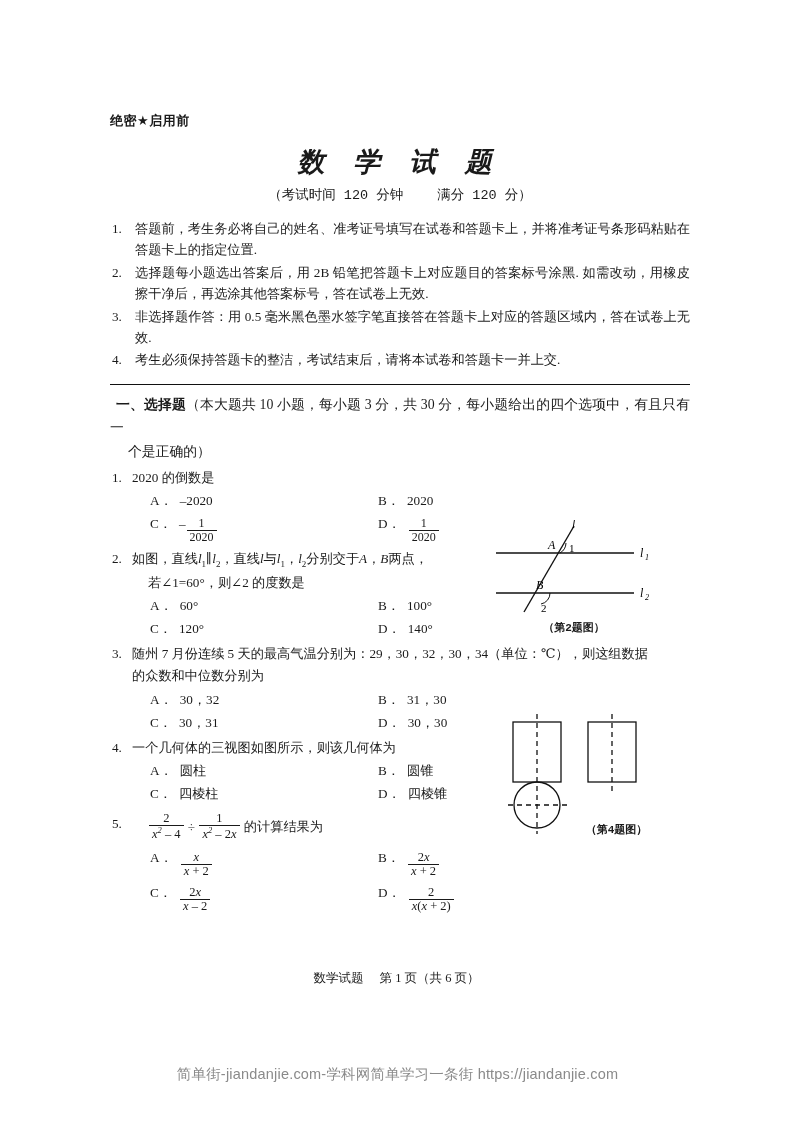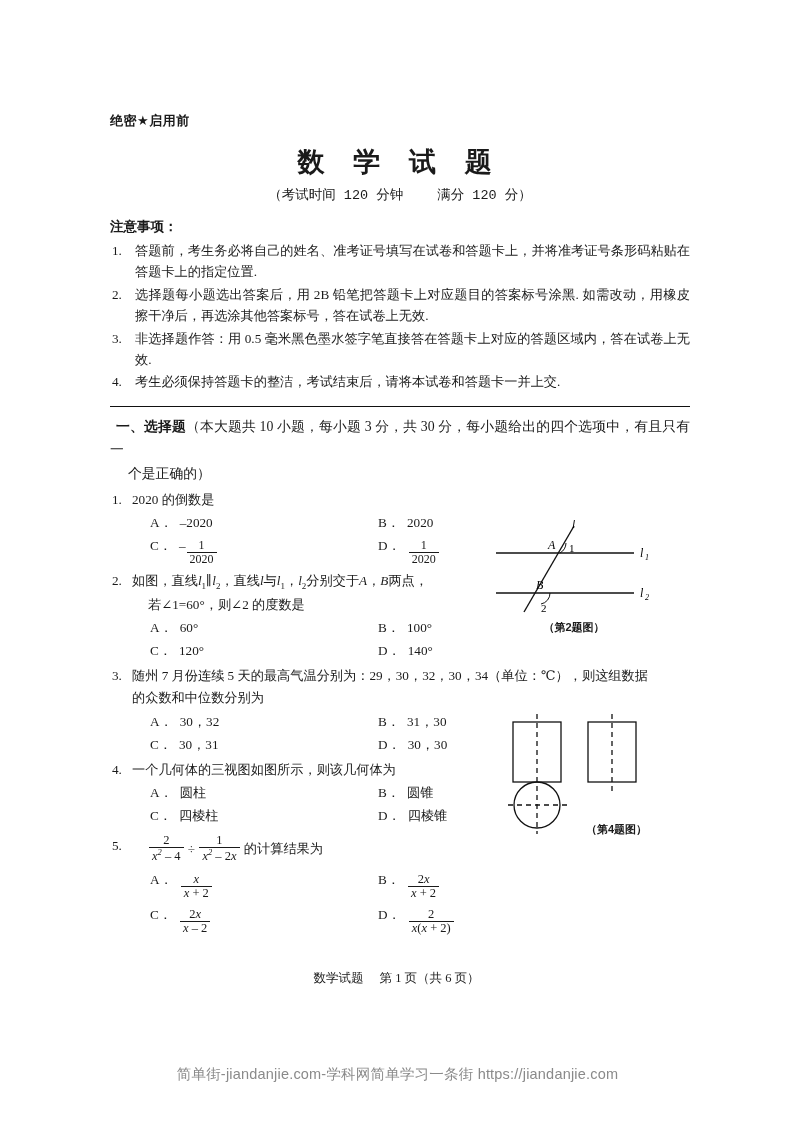--- a/index.html
+++ b/index.html
@@ -42,20 +42,21 @@
     font-weight: bold;
     letter-spacing: 1px;
     margin: 0 0 4px 0;
   }
   .subject-title {
     text-align: center;
     font-size: 27px;
     font-weight: bold;
     letter-spacing: 11px;
     margin: 2px 0 6px 0;
+    font-style: italic;
   }
   .exam-meta {
     text-align: center;
     font-size: 13.5px;
     margin: 0 0 14px 0;
     font-family: Liberation Mono, monospace;
   }
   .exam-meta .gap { display: inline-block; width: 34px; }
 
   
@@ -149,21 +150,21 @@
   i.v { font-style: italic; }
   sup.ex { font-size: 8.5px; vertical-align: super; font-style: italic; }
   .sub { font-size: 9px; vertical-align: sub; }
 
   
   .fig {
     position: absolute;
   }
   .figcap {
     text-align: center;
-    font-family: Liberation Sans, sans-serif;
+    font-family: Liberation Mono, monospace;
     font-size: 11px;
     font-weight: bold;
     margin-top: 1px;
   }
   #fig-q2 { left: 488px; top: 520px; width: 200px; }
   #fig-q4 { left: 495px; top: 712px; width: 195px; }
 
   
   .footer {
     position: absolute;
@@ -193,21 +194,20 @@
 
   <div class="content">
 
     <div class="secrecy">绝密★启用前</div>
 
     <div class="subject-title">数 学 试 题</div>
     <div class="exam-meta">
       <span>（考试时间 120 分钟</span><span class="gap"></span><span>满分 120 分）</span>
     </div>
 
-    <div class="notice-head">注意事项：</div>
     <ol class="notice-list">
       <li>
         <span class="num">1.</span>
         <span>答题前，考生务必将自己的姓名、准考证号填写在试卷和答题卡上，并将准考证号条形码粘贴在答题卡上的指定位置.</span>
       </li>
       <li>
         <span class="num">2.</span>
         <span>选择题每小题选出答案后，用 2B 铅笔把答题卡上对应题目的答案标号涂黑. 如需改动，用橡皮擦干净后，再选涂其他答案标号，答在试卷上无效.</span>
       </li>
       <li>

